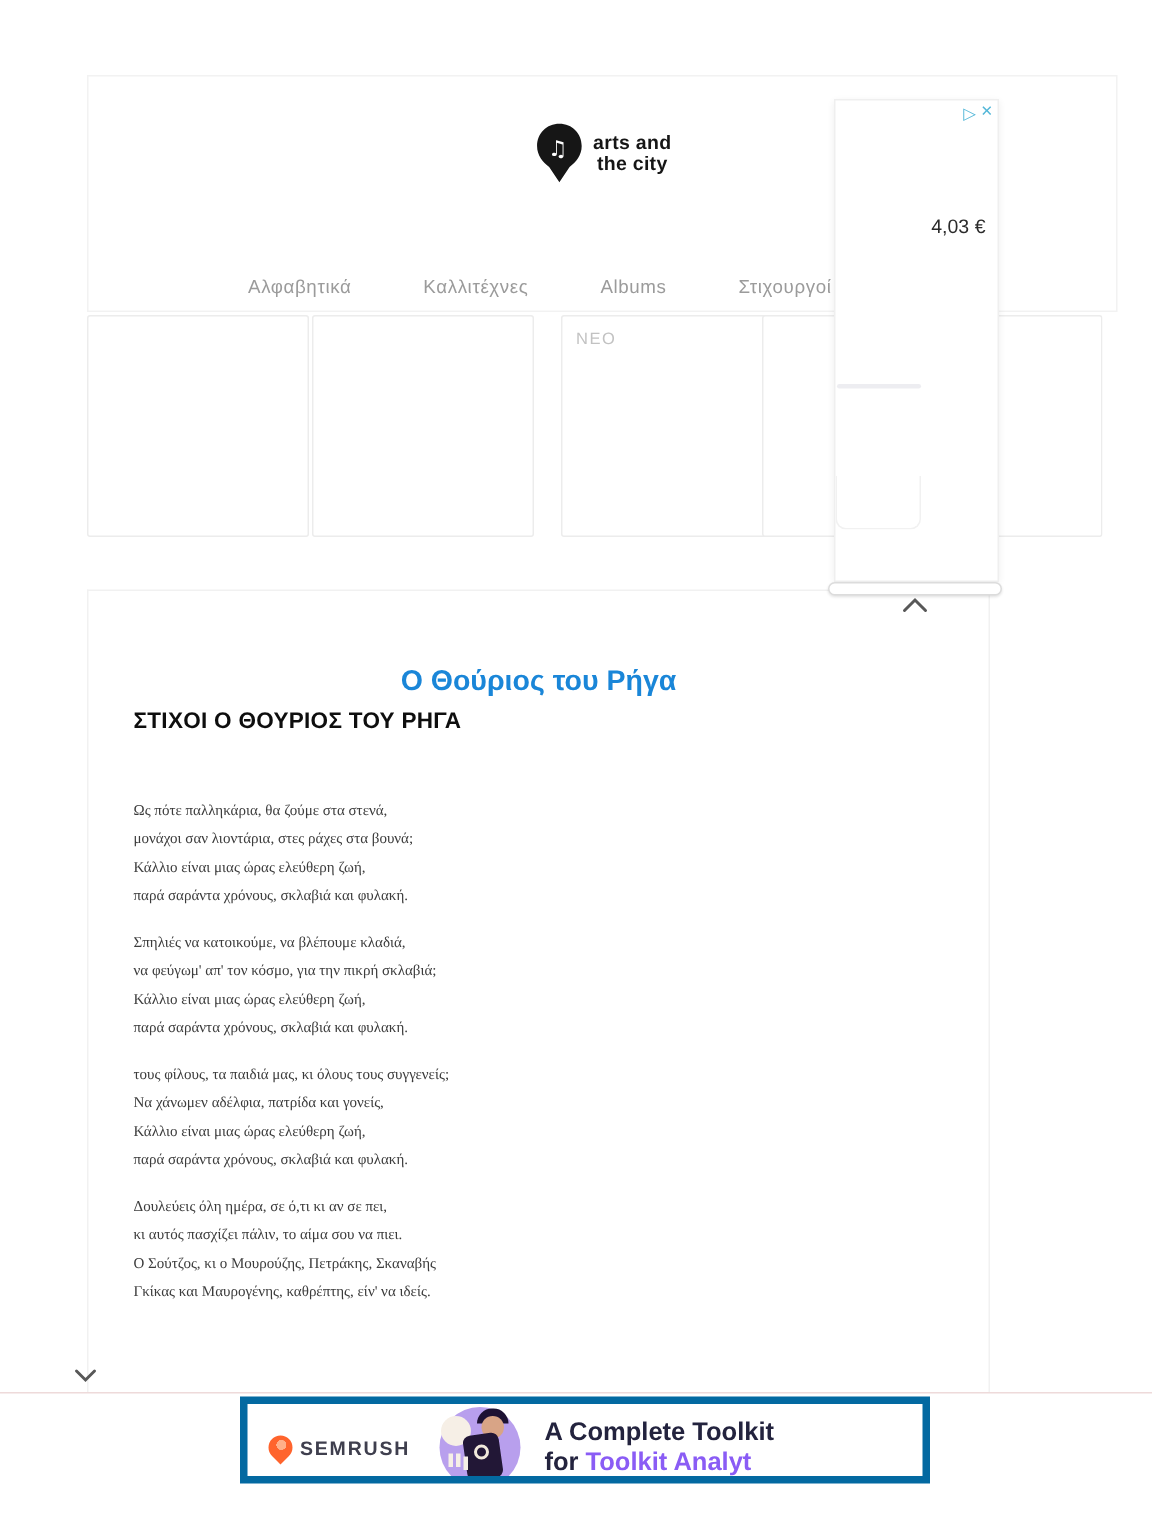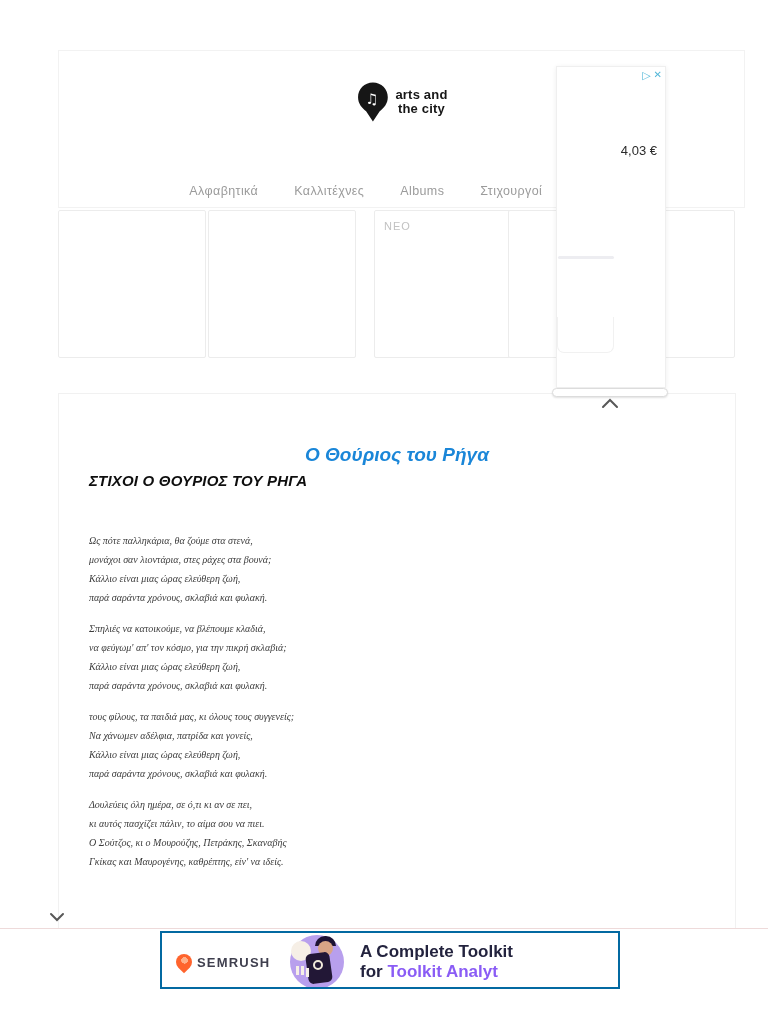--- a/index.html
+++ b/index.html
@@ -9,34 +9,34 @@
 
   
   .header-card { position:absolute; left:58px; top:50px; width:687px; height:158px;
                  background:#fff; border:1px solid #f2f2f2; }
   .logo { position:absolute; left:50%; top:30px; transform:translateX(-50%);
           display:flex; align-items:center; gap:6px; cursor:pointer; }
   .logo-pin { width:34px; height:42px; }
   .logo-text { font-size:13px; font-weight:bold; color:#161616; line-height:14px;
                letter-spacing:0.2px;text-align:center; }
   .nav { position:absolute; left:0; right:0; top:133px; display:flex;
-         justify-content:center; gap:36px; }
+         justify-content:center; gap:48px; }
   .nav-item { font-size:12.5px; color:#9b9b9b; letter-spacing:0.4px; cursor:pointer; }
 
   
   .cards-row { position:absolute; left:58px; top:210px; width:677px; height:149px;
                overflow:hidden; }
   .card { position:absolute; top:0; height:148px; width:148px; background:#fff;
           border:1px solid #ececec; border-radius:2px; }
   .neo { display:inline-block; margin:9px 0 0 9px; font-size:11px; color:#c2c2c2;
          letter-spacing:1px; }
 
   
-  .article-card { position:absolute; left:58px; top:393px; width:678px; height:542px;
-                  background:#fff; border:1px solid #f1f1f1; border-bottom:none;font-style:italic; }
+  .article-card { position:absolute; left:58px; top:393px; width:602px; height:542px;
+                  background:#fff; border:1px solid #f1f1f1; border-bottom:none; }
   .page-title { position:absolute; left:0; right:0; top:50px; text-align:center;
                 font-size:19px; font-weight:bold; color:#1a86d8; }
   .lyrics-heading { position:absolute; left:30px; top:78px; font-size:15px;
                     font-weight:800; color:#0e0e0e; letter-spacing:0.2px; }
   .lyrics { position:absolute; left:30px; top:117px; right:30px;
             font-family:"Liberation Serif","DejaVu Serif",serif;
             font-size:10px; line-height:19px; color:#3c3c3c;margin-top:20px; }
   .stanza { margin-bottom:12px; }
 
   
@@ -55,21 +55,21 @@
   .ad-pill { position:absolute; left:552px; top:388px; width:116px; height:9px;
              background:#fff; border:1px solid #dcdcdc; border-radius:5px;
              box-shadow:0 1px 2px rgba(0,0,0,0.12); z-index:11; cursor:pointer; }
   .ad-collapse { position:absolute; left:601px; top:398px; width:18px; height:11px;
                  z-index:11; cursor:pointer; }
 
   
   .bottom-strip { position:absolute; left:0; top:928px; width:768px; height:96px;
                   background:#fff; border-top:1px solid #eedada; z-index:20; }
   .banner { position:absolute; left:160px; top:2px; width:460px; height:58px;
-            background:#fff; border:2px solid #0369a1; overflow:hidden; cursor:pointer; }
+            background:#fff; border:5px solid #0369a1; overflow:hidden; cursor:pointer; }
   .sem-logo { position:absolute; left:14px; top:21px; display:flex; align-items:center; gap:5px; }
   .sem-flame { width:16px; height:16px; border-radius:50% 50% 50% 0;
                background:radial-gradient(circle at 60% 45%, #ffb089 0 25%, #ff642d 26% 100%);
                transform:rotate(-45deg); }
   .sem-word { font-size:13px; font-weight:bold; color:#3f3f4e; letter-spacing:1.2px; }
   .illus { position:absolute; left:125px; top:0; width:60px; height:58px; }
   .illus .c1 { position:absolute; left:3px; top:2px; width:54px; height:54px;
                border-radius:50%; background:#b89fed; }
   .illus .c2 { position:absolute; left:4px; top:8px; width:20px; height:20px;
                border-radius:50%; background:#f6efe6; }

